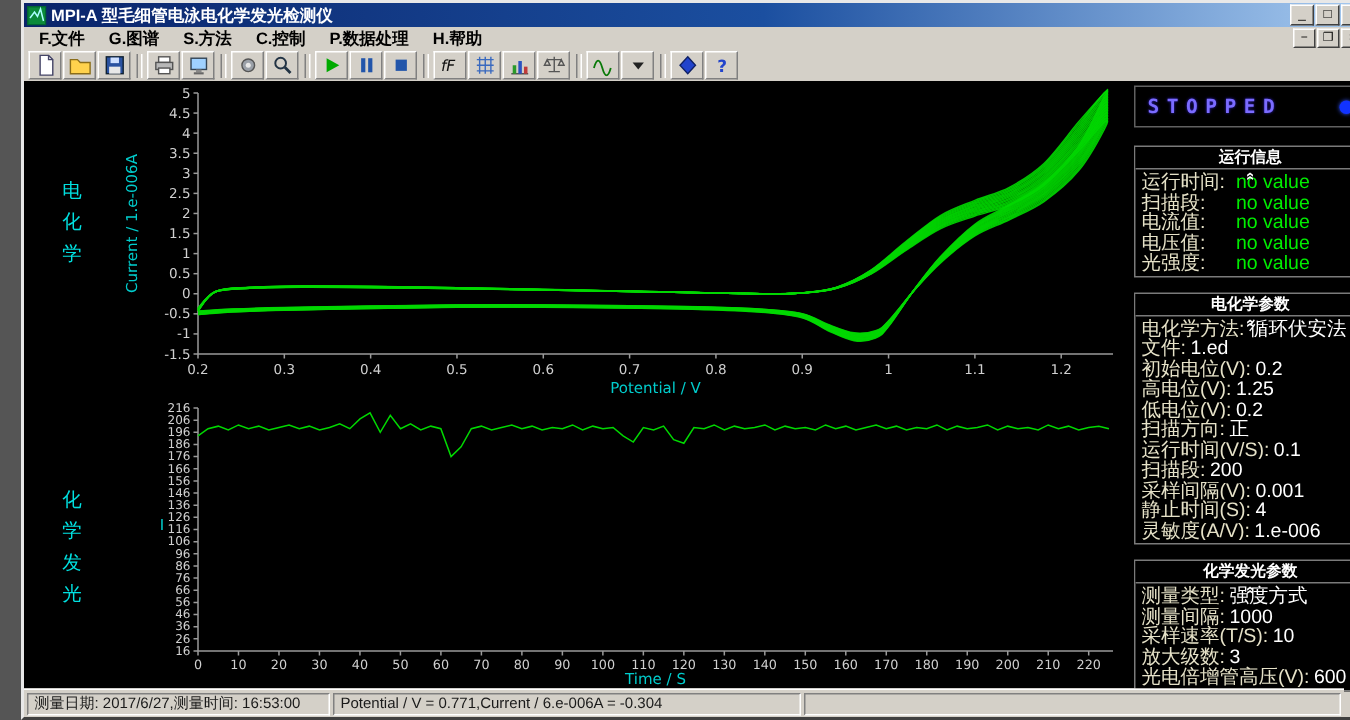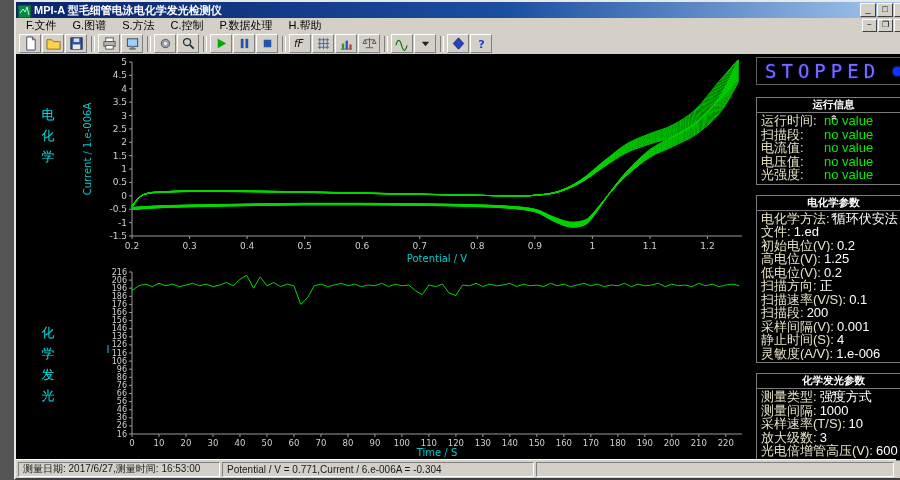--- a/index.html
+++ b/index.html
@@ -10,44 +10,44 @@
   .titlebar{height:16px;display:flex;align-items:center;padding:0 2px;
     background:linear-gradient(90deg,#0a246a 0%,#1b4fa0 55%,#a6caf0 100%);}
   .app-icon{width:13px;height:13px;margin-right:3px;flex:none;}
   .title-text{color:#fff;font-size:11px;font-weight:bold;white-space:nowrap;}
   .win-btns{margin-left:auto;display:flex;}
   .win-btn{width:14px;height:12px;background:#d4d0c8;border:1px solid;border-color:#fff #404040 #404040 #fff;
     font-size:9px;line-height:10px;text-align:center;margin-left:1px;color:#000;cursor:default;}
   
   .menubar{height:15px;display:flex;align-items:center;font-size:11px;background:#d4d0c8;padding-left:2px;color:#000;}
   #menu-items{display:flex;}
-  .menu-item{padding:0 8px;white-space:nowrap;}
+  .menu-item{padding:0 8px;white-space:nowrap;font-weight:bold;}
   .mdi-btns{margin-left:auto;display:flex;margin-right:3px;}
   .mdi-btn{width:13px;height:11px;background:#d4d0c8;border:1px solid;border-color:#fff #404040 #404040 #fff;
     font-size:8px;line-height:9px;text-align:center;margin-left:1px;color:#000;}
   
   .toolbar{height:21px;display:flex;align-items:center;padding-left:3px;background:#d4d0c8;}
   .tb-btn{width:22px;height:19px;display:flex;align-items:center;justify-content:center;
     border:1px solid;border-color:#fff #808080 #808080 #fff;background:#d4d0c8;margin-right:1px;padding:0;text-align:center;}
   .tb-btn svg{width:15px;height:15px;display:block;}
   .tb-sep{width:2px;height:16px;border-left:1px solid #808080;border-right:1px solid #fff;margin:0 3px;}
   
   .main{position:absolute;top:52px;left:0;right:0;bottom:19px;background:#000;}
   .side-label{position:absolute;left:24px;width:16px;font-size:13px;line-height:21px;
     color:#00e0e0;text-align:center;word-break:break-all;}
-  #side-cv{top:50px;}
+  #side-cv{top:62px;}
   #side-lum{top:268px;}
   .charts{position:absolute;left:62px;top:0;width:676px;height:100%;}
   #cv-chart{position:absolute;top:0;left:0;}
   #lum-chart{position:absolute;top:212px;left:0;}
   svg text{font-family:"DejaVu Sans",sans-serif;}
   
   .right-panel{position:absolute;left:740px;top:0;right:1px;bottom:0;display:flex;flex-direction:column;padding-top:3px;}
   .stopped{height:26px;flex:none;background:#000;border:1px solid #606060;display:flex;align-items:center;padding:0 8px;}
-  .stopped-text{font-family:"DejaVu Sans Mono",monospace;font-size:19px;font-weight:normal;letter-spacing:5px;
+  .stopped-text{font-family:"DejaVu Sans Mono",monospace;font-size:13px;font-weight:bold;letter-spacing:5px;
     color:#7b6cff;text-shadow:0 0 2px #3322cc;}
   .stopped-dot{margin-left:auto;width:9px;height:9px;border-radius:50%;background:#1133ff;box-shadow:0 0 3px #3355ff;}
   .sections{margin-top:12px;display:flex;flex-direction:column;gap:10px;}
   .section{border:1px solid #7a7a7a;background:#000;}
   .sec-header{background:#000;border-bottom:1px solid #7a7a7a;color:#fff;font-size:10.5px;font-weight:bold;
     height:14px;display:flex;align-items:center;justify-content:space-between;padding:0 4px;flex-direction:column;}
   .collapse{display:inline-block;transform:rotate(-90deg);font-size:10px;color:#fff;}
   .sec-body{padding:1px 4px 2px;}
   .prow{font-size:13px;line-height:13.5px;color:#e6e2c8;white-space:nowrap;overflow:hidden;}
   .prow .val{color:#fff;margin-left:3px;}
@@ -415,21 +415,21 @@
               <span class="sec-title">电化学参数</span>
               <span class="collapse">»</span>
             </div>
             <div class="sec-body">
               <div class="prow"><span class="lbl">电化学方法:</span><span class="val">循环伏安法</span></div>
               <div class="prow"><span class="lbl">文件:</span><span class="val">1.ed</span></div>
               <div class="prow"><span class="lbl">初始电位(V):</span><span class="val">0.2</span></div>
               <div class="prow"><span class="lbl">高电位(V):</span><span class="val">1.25</span></div>
               <div class="prow"><span class="lbl">低电位(V):</span><span class="val">0.2</span></div>
               <div class="prow"><span class="lbl">扫描方向:</span><span class="val">正</span></div>
-              <div class="prow"><span class="lbl">扫描速率(V/S):</span><span class="val">0.1</span></div>
+              <div class="prow"><span class="lbl">运行时间(V/S):</span><span class="val">0.1</span></div>
               <div class="prow"><span class="lbl">扫描段:</span><span class="val">200</span></div>
               <div class="prow"><span class="lbl">采样间隔(V):</span><span class="val">0.001</span></div>
               <div class="prow"><span class="lbl">静止时间(S):</span><span class="val">4</span></div>
               <div class="prow"><span class="lbl">灵敏度(A/V):</span><span class="val">1.e-006</span></div>
             </div>
           </div>
           <div class="section sec-lum-params">
             <div class="sec-header">
               <span class="sec-title">化学发光参数</span>
               <span class="collapse">»</span>

